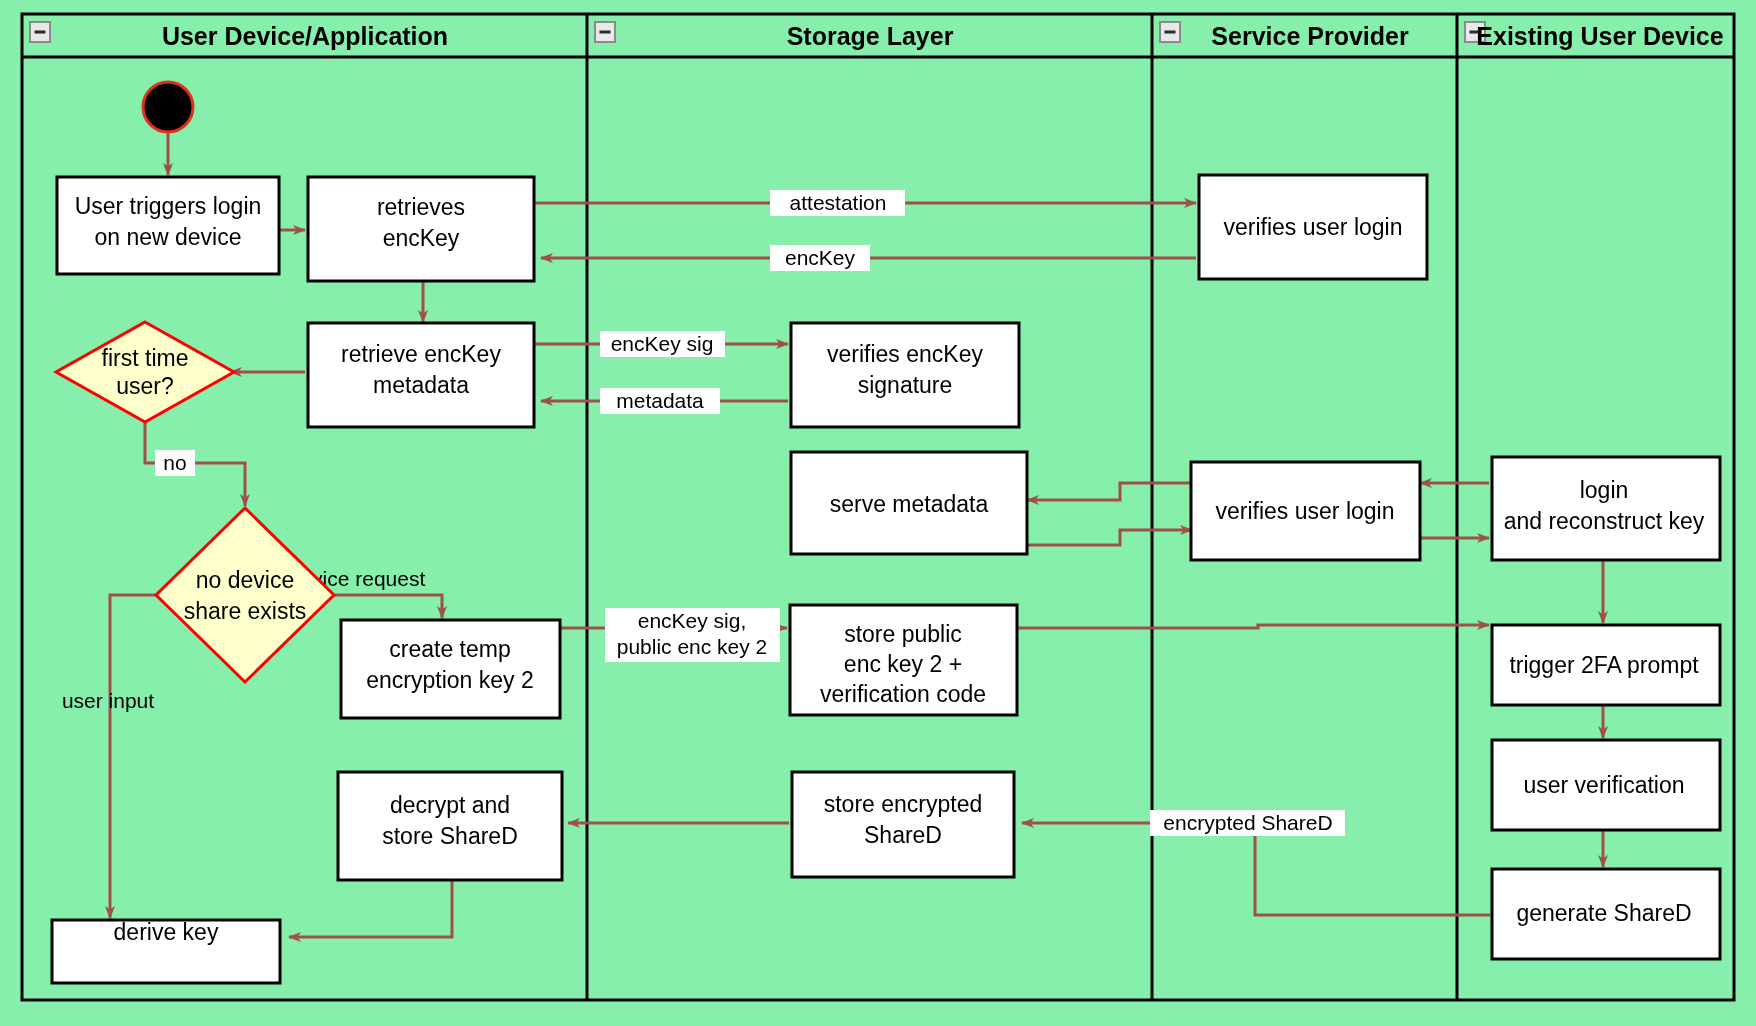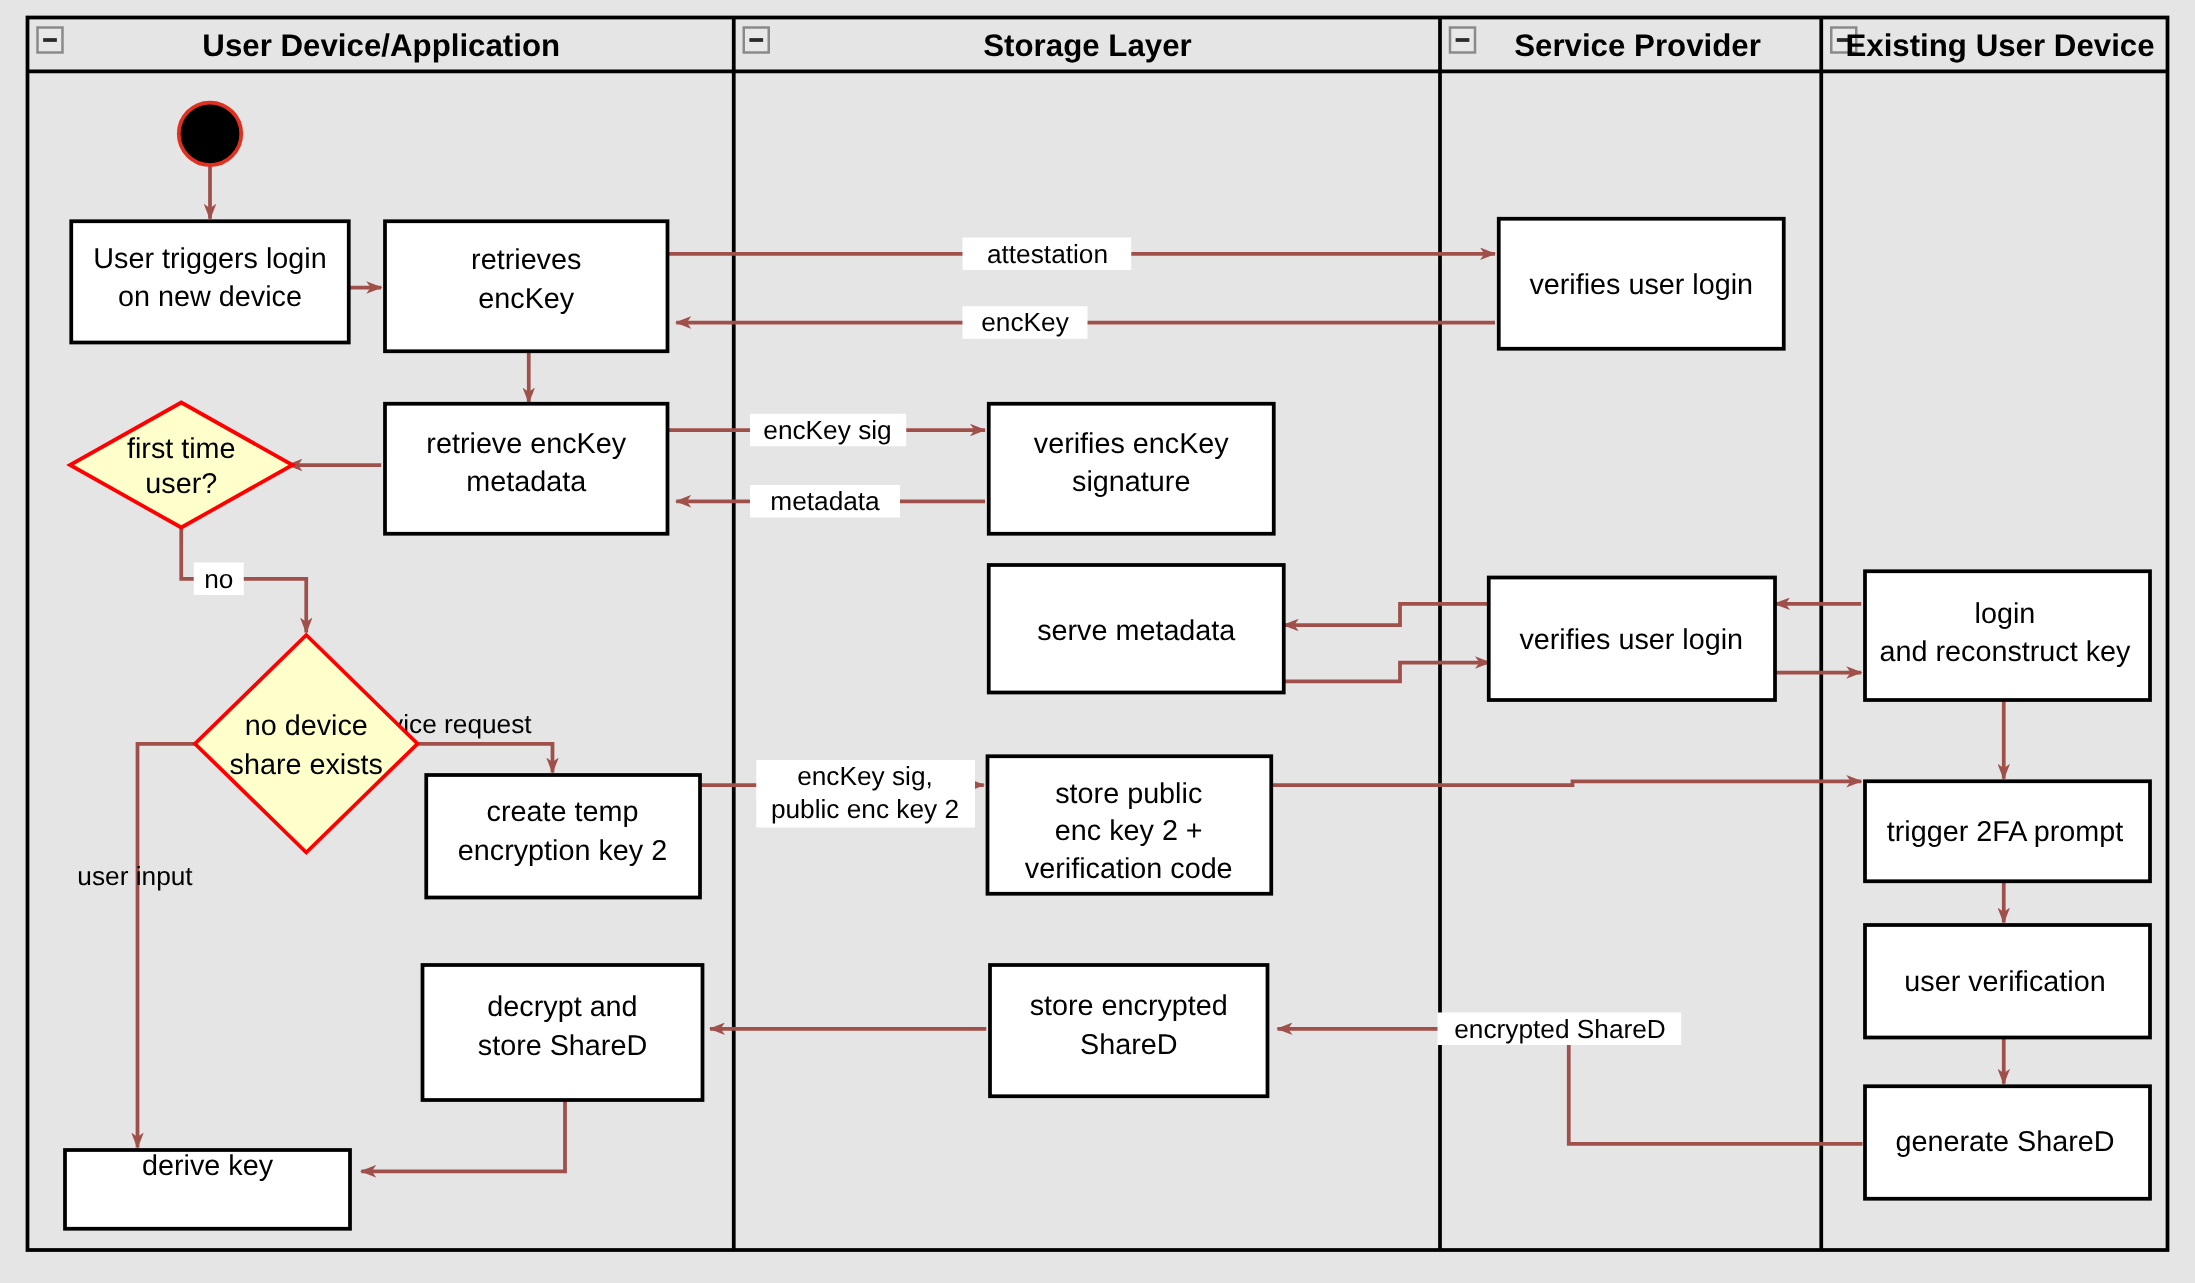--- a/index.html
+++ b/index.html
@@ -1,17 +1,17 @@
 <!DOCTYPE html>
 <html><head>
 <meta charset="utf-8">
 <style>
   html,body{margin:0;padding:0;background:#ffffff;}
   body{font-family:"Liberation Sans",sans-serif;}
-  #stage{position:relative;width:1756px;height:1026px;background:#e5e5e5;overflow:hidden;}
+  #stage{position:relative;width:1756px;height:1026px;background:#86efac;overflow:hidden;}
   svg{display:block;}
   .lane-title{font-family:"Liberation Sans",sans-serif;font-size:25px;font-weight:bold;fill:#000000;}
   .node-label{font-family:"Liberation Sans",sans-serif;font-size:23px;fill:#000000;}
   .edge-label{font-family:"Liberation Sans",sans-serif;font-size:21px;fill:#000000;}
   .lane-border{fill:none;stroke:#000000;stroke-width:3;}
   .lane-sep{stroke:#000000;stroke-width:3;}
   .hdr-sep{stroke:#000000;stroke-width:3;}
   .box{fill:#ffffff;stroke:#000000;stroke-width:3;}
   .diamond{fill:#ffffcc;stroke:#ff0000;stroke-width:3;}
   .edge{stroke:#a0504a;stroke-width:3;fill:none;}

